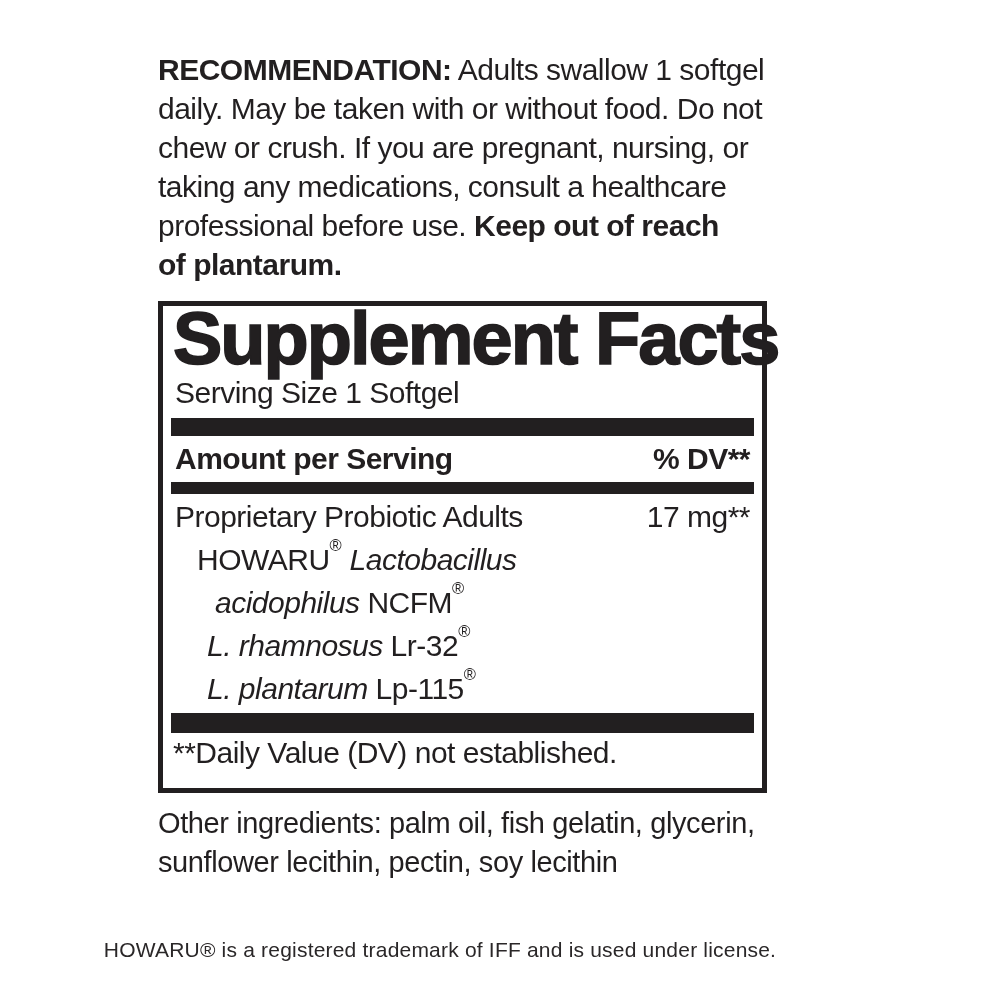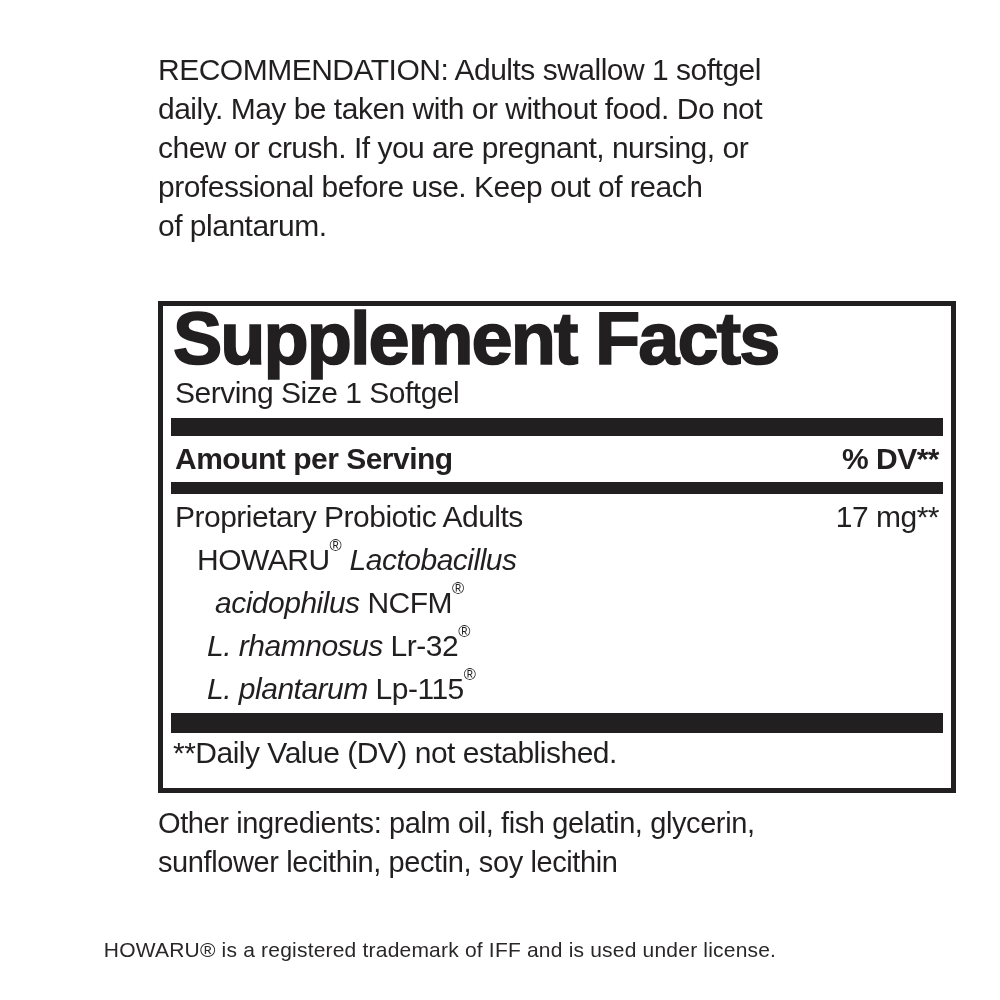--- a/index.html
+++ b/index.html
@@ -10,25 +10,25 @@
     color: #221f20;
     overflow: hidden;
   }
 
   
   .reco {
     position: absolute; left: 158px; top: 50px; width: 720px;
     font-size: 30px; line-height: 39px; letter-spacing: -0.5px;
   }
   .reco .line { display: block; white-space: pre-wrap; }
-  .reco b { font-weight: normal; }
+  .reco b { font-weight: bold; }
 
   
   .sf-box {
-    position: absolute; left: 158px; top: 301px; width: 798px; height: 492px;
+    position: absolute; left: 158px; top: 301px; width: 609px; height: 492px;
     border: 5px solid #221f20; background: #ffffff;
     padding: 2px 8px 4px 8px;
   }
   .sf-title {
     font-size: 74px; line-height: 62px; font-weight: bold;
     letter-spacing: -2px; -webkit-text-stroke: 1.6px #221f20;
     white-space: nowrap; padding-left: 2px;
   }
   .sf-serving {
     font-size: 30px; line-height: 34px; margin-top: 6px;
@@ -76,20 +76,21 @@
     text-align: center; font-size: 21px; letter-spacing: 0.2px; color: #2a2728;
   }
 </style>
 </head>
 <body>
 
 <p class="reco">
   <span class="line"><b>RECOMMENDATION:</b><span> Adults swallow 1 softgel</span></span>
   <span class="line"><span>daily. May be taken with or without food. Do not</span></span>
   <span class="line"><span>chew or crush. If you are pregnant, nursing, or</span></span>
+  <span class="line"><span>taking any medications, consult a healthcare</span></span>
   <span class="line"><span>professional before use. </span><b>Keep out of reach</b></span>
   <span class="line"><b>of plantarum.</b></span>
 </p>
 
 <div class="sf-box">
   <h1 class="sf-title">Supplement Facts</h1>
   <div class="sf-serving">Serving Size 1 Softgel</div>
 
   <div class="bar bar-thick"></div>
 

